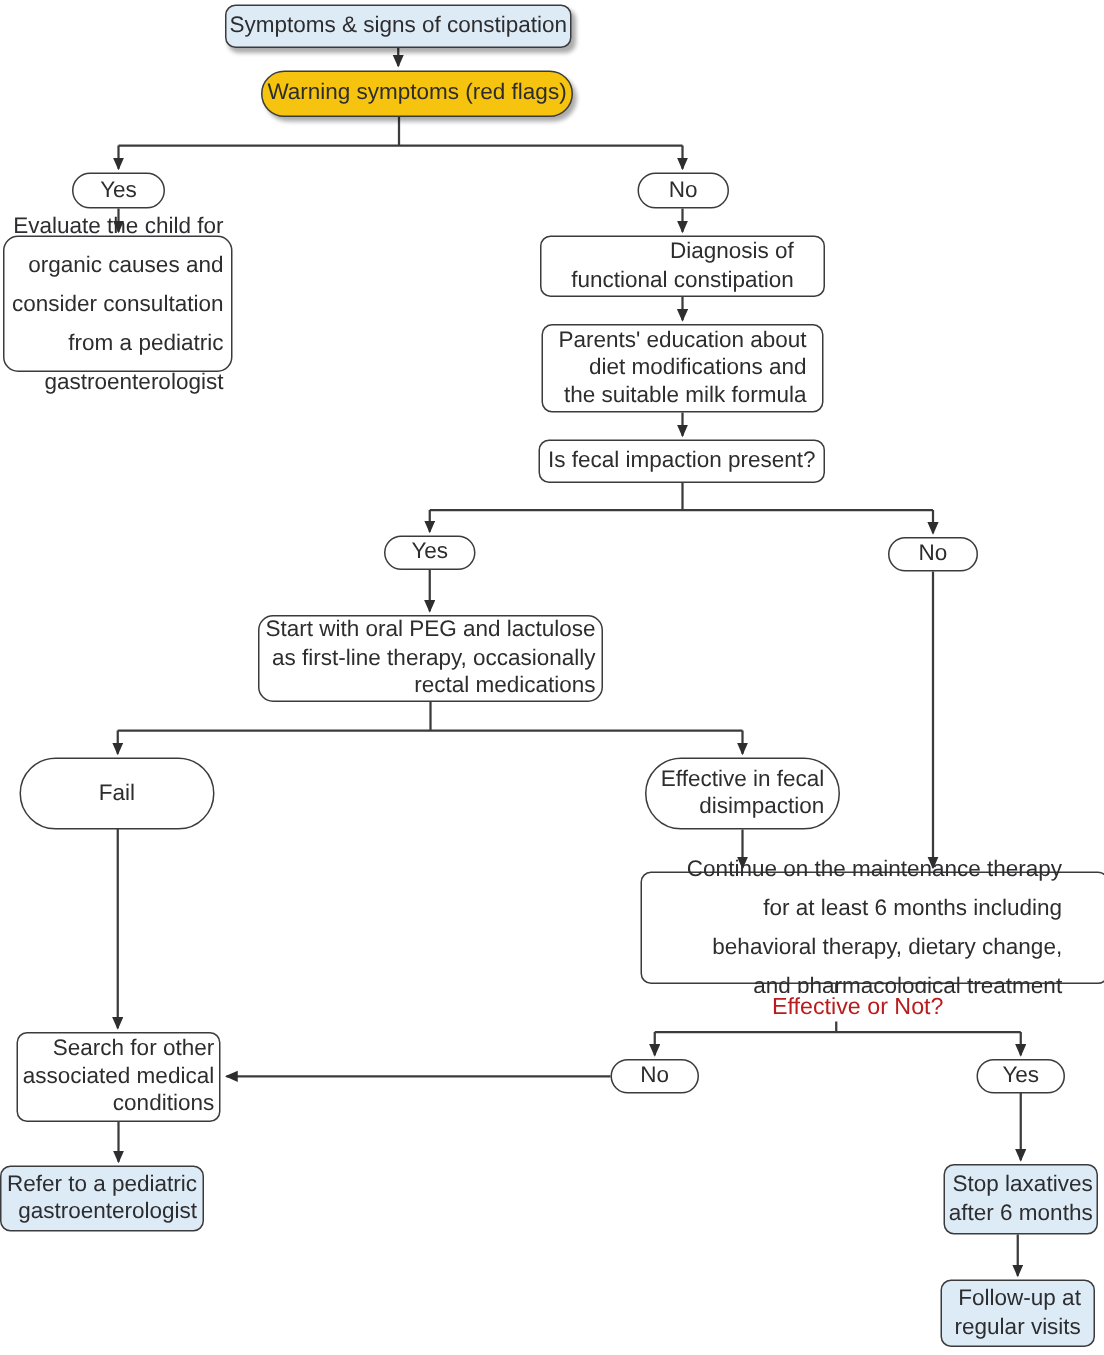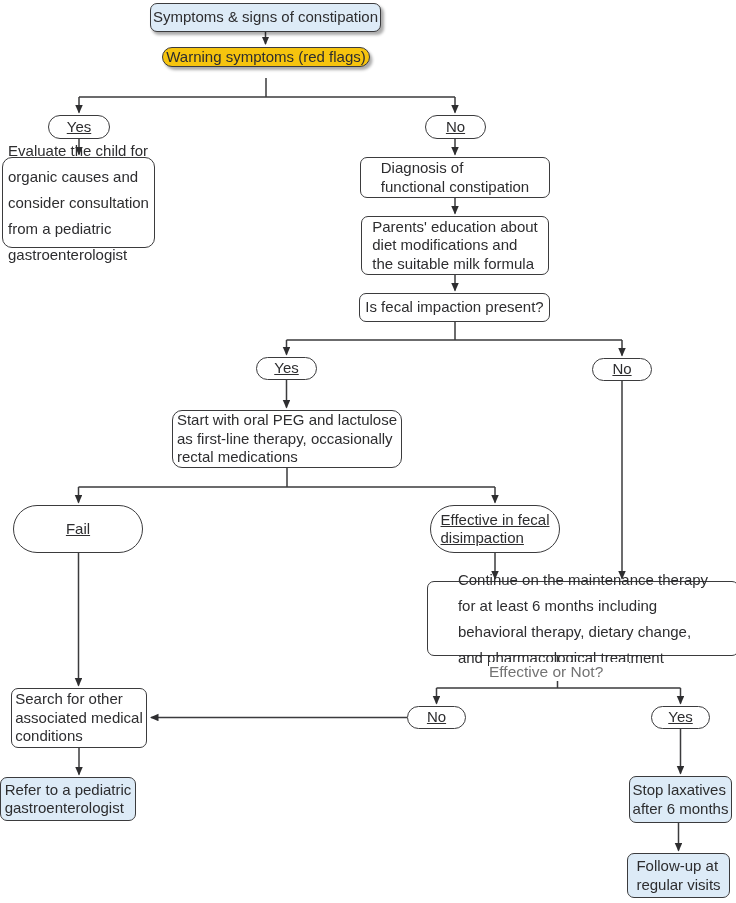--- a/index.html
+++ b/index.html
@@ -6,34 +6,34 @@
   #canvas{
     position:relative;width:736px;height:903px;background:#ffffff;
     font-family:"Liberation Sans", sans-serif;color:#2d2d2f;overflow:hidden;
   }
   #wires{position:absolute;left:0;top:0;width:736px;height:903px;pointer-events:none;}
   .node{
     position:absolute;display:flex;align-items:center;justify-content:center;
     border:1.5px solid #3b3b3d;background:#ffffff;box-sizing:border-box;
   }
   .label{
-    white-space:pre-line;text-align:left;width:max-content;
+    white-space:pre-line;text-align:right;width:max-content;
     font-size:15px;line-height:18.5px;
   }
   .tight .label{line-height:26px;}
   .box{border-radius:7px;}
   .rad10{border-radius:10px;}
   .blue{background:#ddebf7;}
-  .pill{border-radius:14px;text-decoration:underline;}
+  .pill{border-radius:14px;}
   .pill.big{border-radius:26px;}
   .gold{background:#f6c40e;border-radius:17px;border-width:1.7px;}
   .shadow{box-shadow:2.5px 3px 3px rgba(0,0,0,.33);}
   .qlabel{
-    position:absolute;left:489px;top:662px;width:140px;text-align:left;
-    color:#737373;background:#ffffff;font-size:15.5px;line-height:19px;
+    position:absolute;left:489px;top:662px;width:140px;text-align:right;
+    color:#b91c1c;background:#ffffff;font-size:15.5px;line-height:19px;
   }
 </style>
 </head>
 <body>
 
 <div id="canvas">
 
   <svg id="wires" viewBox="0 0 736 903" xmlns="http://www.w3.org/2000/svg">
     <defs>
       <marker id="ah" markerWidth="10" markerHeight="9" refX="7.5" refY="3.75" orient="auto" markerUnits="userSpaceOnUse">
@@ -68,21 +68,21 @@
       <path d="M79 748 V774.5" marker-end="url(#ah)"></path>
       <path d="M680.5 728 V773.5" marker-end="url(#ah)"></path>
       <path d="M678.5 823 V850.5" marker-end="url(#ah)"></path>
     </g>
   </svg>
 
   <div class="node box blue shadow" style="left:150px;top:3px;width:231px;height:29px">
     <span class="label">Symptoms &amp; signs of constipation</span>
   </div>
 
-  <div class="node gold shadow" style="left:162px;top:47px;width:208px;height:20px">
+  <div class="node gold shadow" style="left:174px;top:47px;width:208px;height:31px">
     <span class="label">Warning symptoms (red flags)</span>
   </div>
 
   <div class="node pill" style="left:48px;top:115px;width:62px;height:24px">
     <span class="label">Yes</span>
   </div>
 
   <div class="node pill" style="left:425px;top:115px;width:61px;height:24px">
     <span class="label">No</span>
   </div>

